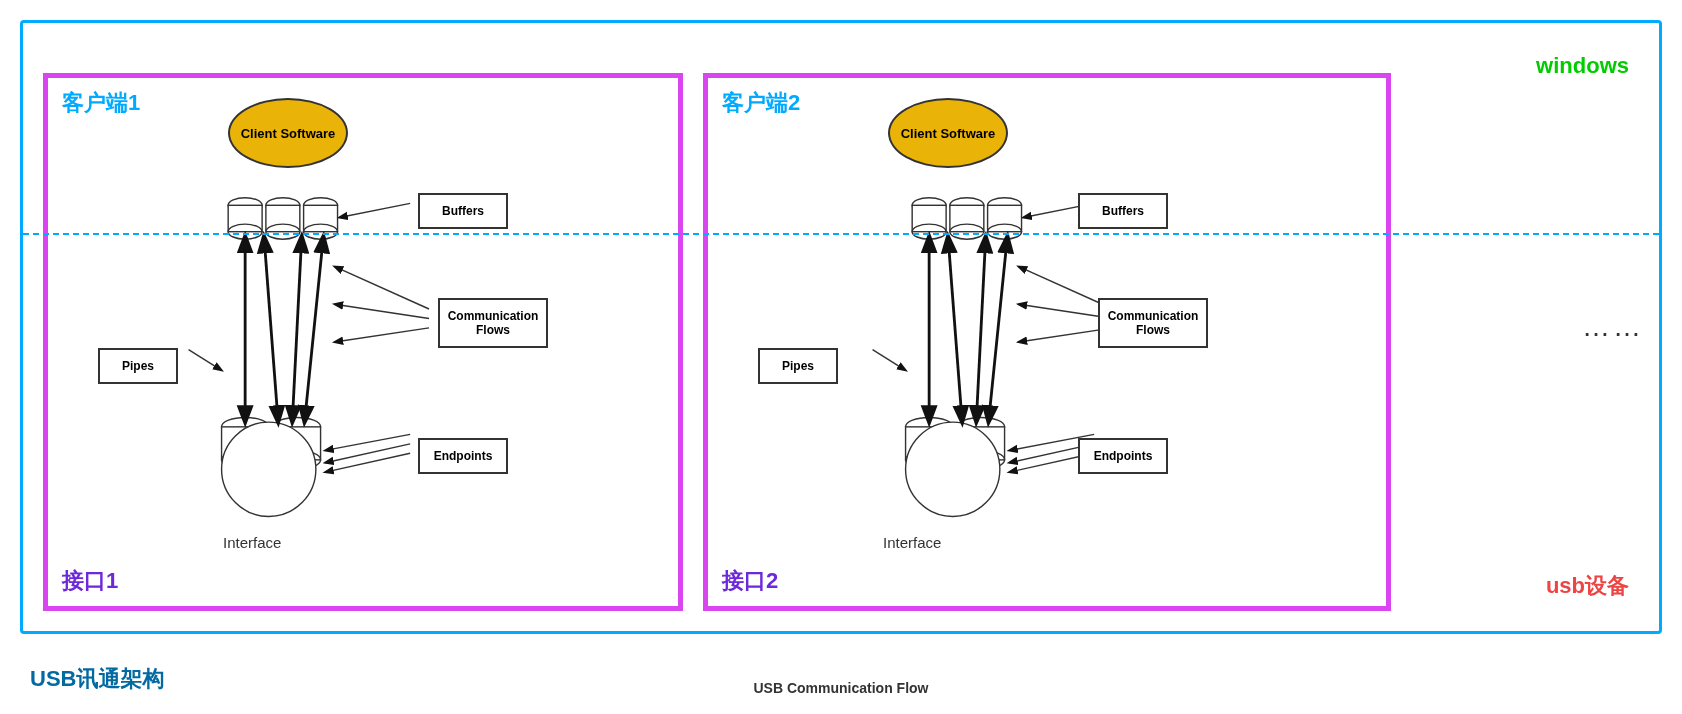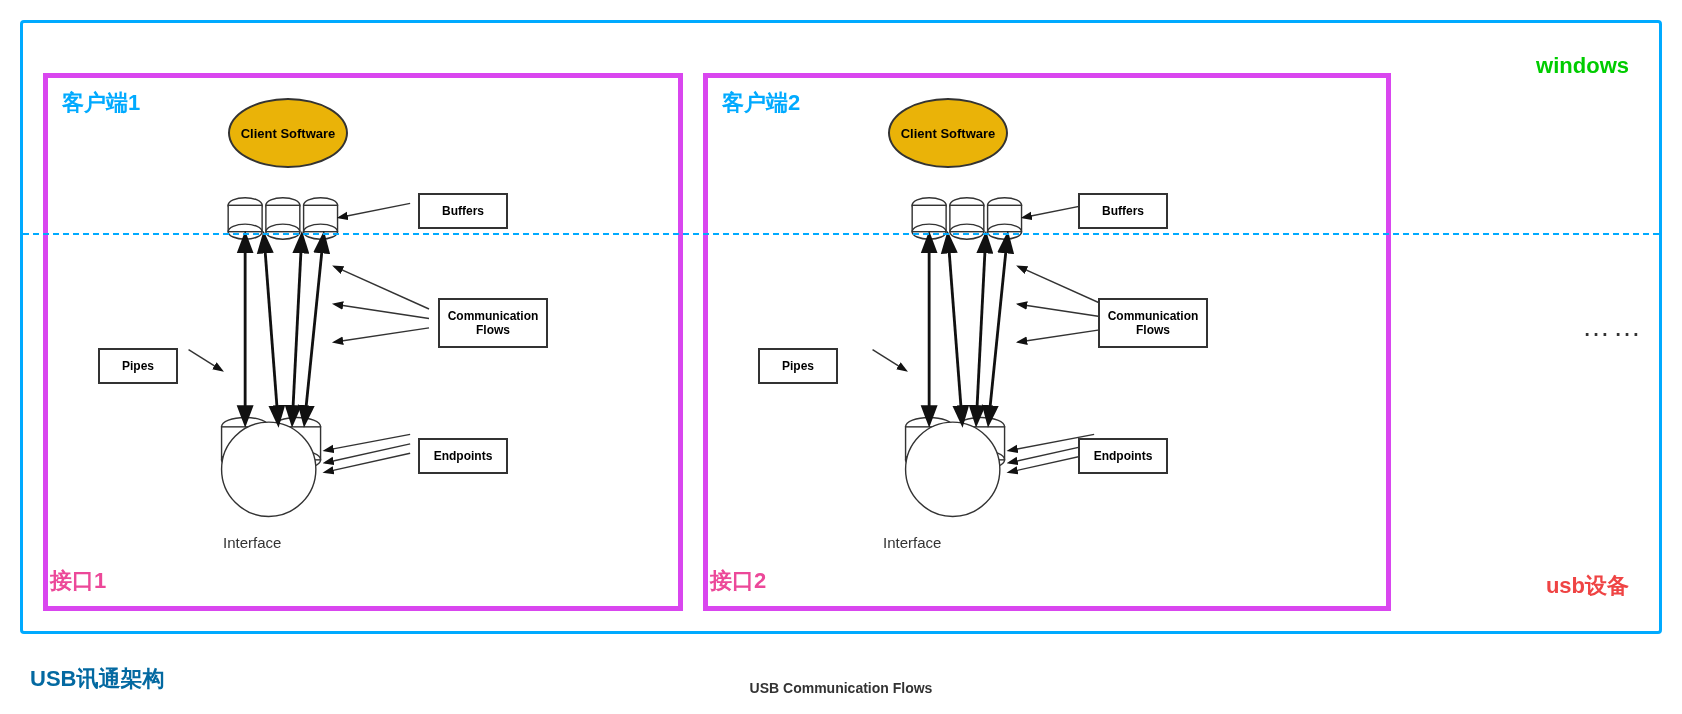--- a/index.html
+++ b/index.html
@@ -54,23 +54,23 @@
       top: 10px;
       left: 14px;
       font-size: 22px;
       color: #00aaff;
       font-weight: bold;
     }
 
     .interface-label {
       position: absolute;
       bottom: 10px;
-      left: 2px;
-      font-size: 22px;
-      color: #ec4899;
+      left: 14px;
+      font-size: 22px;
+      color: #6d28d9;
       font-weight: bold;
     }
 
     .windows-label {
       position: absolute;
       top: 30px;
       right: 30px;
       font-size: 22px;
       color: #00cc00;
       font-weight: bold;
@@ -339,13 +339,13 @@
   </div>
 
   <div class="dots-label">……</div>
 
   <div class="windows-label">windows</div>
 
   <div class="usb-label">usb设备</div>
 </div>
 
 <div class="usb-arch-label">USB讯通架构</div>
-<div class="usb-flow-label">USB Communication Flows</div>
+<div class="usb-flow-label">USB Communication Flow</div>
 
 </body></html>

